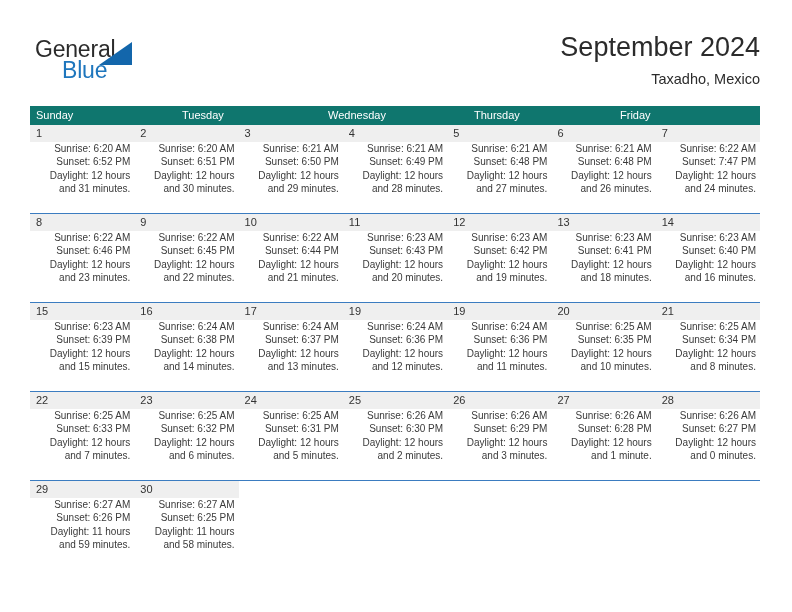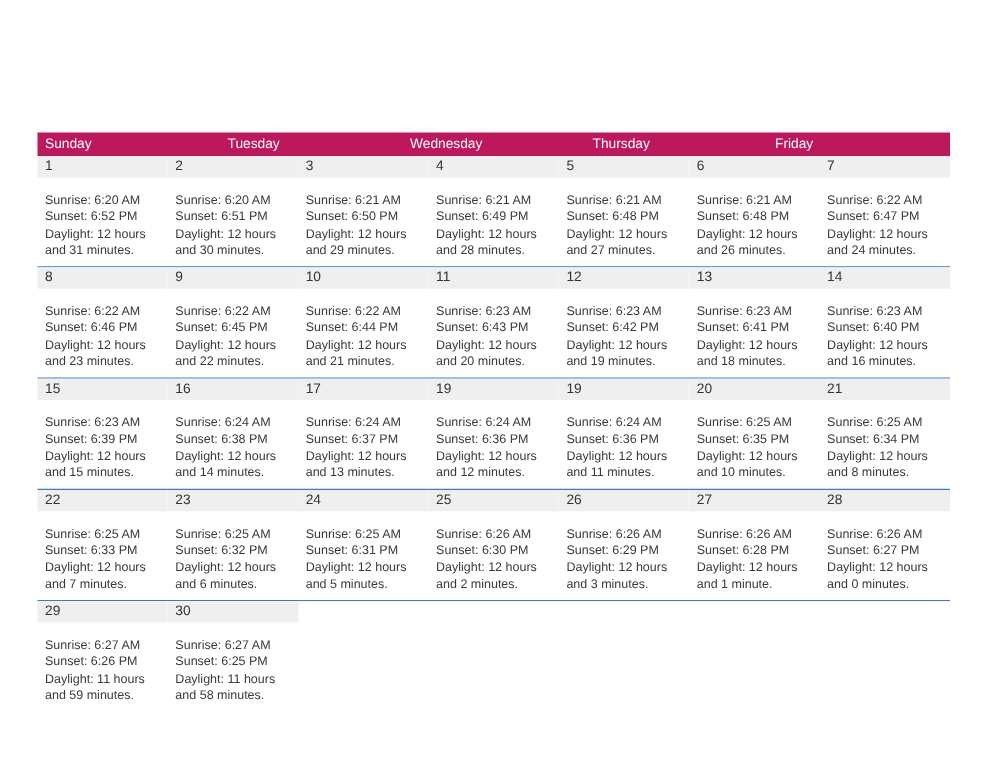--- a/index.html
+++ b/index.html
@@ -88,21 +88,21 @@
   .calendar {
     position: absolute;
     left: 30px;
     top: 106px;
     width: 730px;
   }
 
   .dow-row {
     display: flex;
     width: 730px;
-    background: #be185d;
+    background: #0f766e;
   }
   .dow-cell {
     flex: 1 1 0;
     height: 19px;
     line-height: 19px;
     padding-left: 6px;
     box-sizing: border-box;
     color: #ffffff;
     font-size: 11px;
     white-space: nowrap;
@@ -134,36 +134,51 @@
     background: #efefef;
     height: 17px;
     line-height: 17px;
     padding-left: 6px;
     box-sizing: border-box;
     font-size: 11px;
     color: #333333;
   }
 
   .day-body {
-    padding: 12px 4px 0 6px;
+    padding: 0 4px 0 6px;
     box-sizing: border-box;
     height: 65px;
+    text-align: right;
   }
   .day-line {
     font-size: 10px;
     line-height: 13.4px;
     color: #3a3a3a;
     white-space: nowrap;
   }
 </style>
 </head>
 <body>
 
 <div class="page">
 
+  <div class="top-bar">
+
+    <div class="logo">
+      <span class="logo-general">General</span>
+      <span class="logo-tri"></span>
+      <span class="logo-blue">Blue</span>
+    </div>
+
+    <div class="title-block">
+      <div class="cal-title">September 2024</div>
+      <div class="cal-subtitle">Taxadho, Mexico</div>
+    </div>
+
+  </div>
 
   <div class="calendar">
     <div class="dow-row" id="dow-row">
         <div class="dow-cell">Sunday</div>
         <div class="dow-cell">Tuesday</div>
         <div class="dow-cell">Wednesday</div>
         <div class="dow-cell">Thursday</div>
         <div class="dow-cell">Friday</div>
       </div>
     <div id="weeks-container">
@@ -219,21 +234,21 @@
               <div class="day-line">Sunrise: 6:21 AM</div>
               <div class="day-line">Sunset: 6:48 PM</div>
               <div class="day-line">Daylight: 12 hours</div>
               <div class="day-line">and 26 minutes.</div>
             </div>
           </div>
           <div class="day-cell">
             <div class="daynum-band">7</div>
             <div class="day-body">
               <div class="day-line">Sunrise: 6:22 AM</div>
-              <div class="day-line">Sunset: 6:47 PM</div>
+              <div class="day-line">Sunset: 7:47 PM</div>
               <div class="day-line">Daylight: 12 hours</div>
               <div class="day-line">and 24 minutes.</div>
             </div>
           </div>
         </div>
         <div class="week-row">
           <div class="day-cell">
             <div class="daynum-band">8</div>
             <div class="day-body">
               <div class="day-line">Sunrise: 6:22 AM</div>

